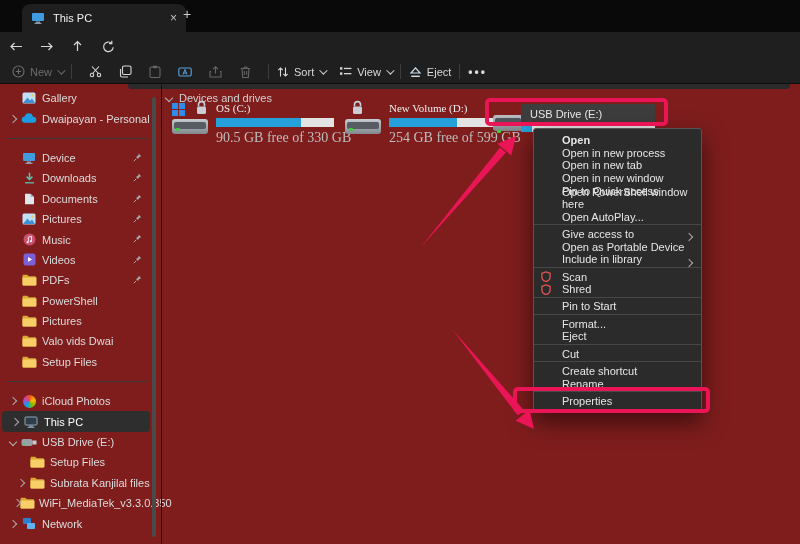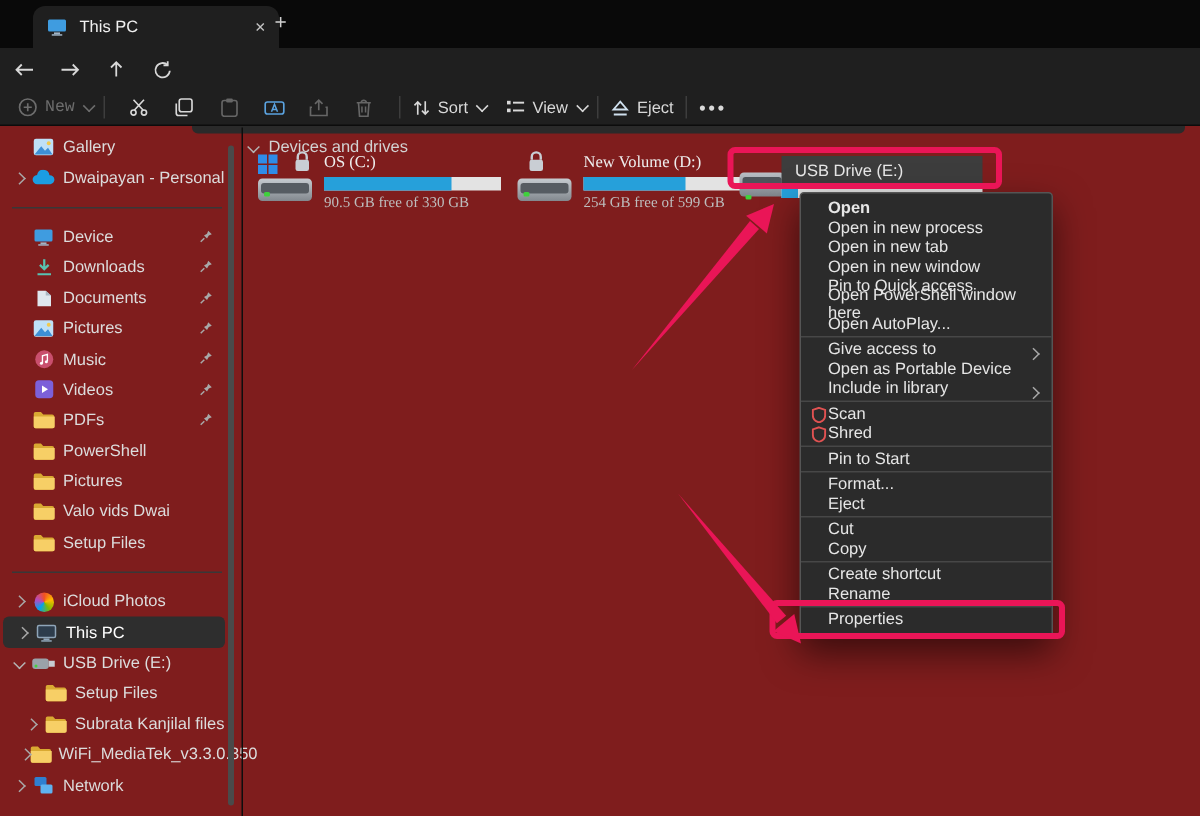--- a/index.html
+++ b/index.html
@@ -17,21 +17,21 @@
           display:flex;align-items:center;}
   .navbtn{width:31px;display:flex;justify-content:center;align-items:center;}
   .addr{position:absolute;left:128px;top:35px;width:662px;height:22px;background:#2a2a2a;
         border-radius:4px;display:flex;align-items:center;gap:9px;padding:0 10px;
         color:#e2e2e2;font-size:11px;box-sizing:border-box;}
   
   .toolbar{position:absolute;left:0;top:60px;width:800px;height:24px;background:#1f1f1f;
            border-bottom:1px solid #0c0c0c;display:flex;align-items:center;padding-left:12px;
            box-sizing:border-box;font-size:11px;color:#d9d9d9;}
   .tgroup{display:flex;align-items:center;gap:5px;}
-  .tgroup.dim{color:#6d6d6d;font-family:Liberation Mono, monospace;}
+  .tgroup.dim{color:#6d6d6d;}
   .ticon{width:30px;display:flex;justify-content:center;align-items:center;}
   .tsep{width:1px;height:15px;background:#3d3d3d;margin:0 8px;}
   .chev{display:inline-block;width:5px;height:5px;border-right:1.2px solid currentColor;
         border-bottom:1.2px solid currentColor;transform:rotate(45deg) translateY(-2px);}
   .chev-r{display:inline-block;width:5px;height:5px;border-right:1.2px solid #a9a9a9;
         border-bottom:1.2px solid #a9a9a9;transform:rotate(-45deg);}
   .more{letter-spacing:2px;font-weight:bold;font-size:12px;color:#d8d8d8;}
   
   .sidebar{position:absolute;left:0;top:85px;width:160px;height:459px;padding-top:3px;
            box-sizing:border-box;}
@@ -63,36 +63,36 @@
   .led{position:absolute;left:4px;bottom:4px;width:4px;height:3px;background:#3fd13c;
        border-radius:1px;z-index:2;}
   .winlogo{position:absolute;left:0;top:1px;width:13px;height:13px;display:grid;
            grid-template-columns:6px 6px;grid-template-rows:6px 6px;gap:1px;}
   .winlogo span{background:#2f8ce8;}
   .dlock{position:absolute;top:-2px;}
   .dinfo{padding-top:0;font-family:Liberation Serif, serif;}
   .dname{font-size:11px;color:#eee;line-height:13px;}
   .bar{width:118px;height:9px;background:#e3e3e3;margin:3px 0 3px 0;}
   .fill{height:100%;background:#26a0da;}
-  .free{font-size:10px;color:#bdbdbd;}
+  .free{font-size:14px;color:#bdbdbd;}
   
   .usbicon{position:absolute;left:331px;top:28px;width:34px;height:26px;}
   .usbbody{position:absolute;left:0;top:2px;width:30px;height:16px;border-radius:3px;
            background:linear-gradient(#b9bfc5,#7e848a);}
   .usbbody:after{content:"";position:absolute;left:2px;right:2px;top:3px;height:8px;
            background:#4e545a;border-radius:2px;}
   .usblabel{position:absolute;left:359px;top:19px;width:134px;height:20px;background:#3d3d3d;
             color:#e8e8e8;font-size:11px;display:flex;align-items:center;padding-left:9px;
             box-sizing:border-box;}
   .usbbar{position:absolute;left:359px;top:40px;width:134px;height:7px;background:#e3e3e3;}
   
   .ctxmenu{position:absolute;left:533px;top:128px;width:169px;background:#2b2b2b;
            border:1px solid #555;border-radius:3px;padding:4px 0;box-sizing:border-box;
            box-shadow:0 10px 24px rgba(0,0,0,.55);z-index:50;}
-  .mi{position:relative;height:12.8px;display:flex;align-items:center;padding-left:18px;
+  .mi{position:relative;height:12.8px;display:flex;align-items:flex-end;padding-left:28px;
       font-size:11px;color:#e6e6e6;}
   .mi.bold{font-weight:bold;}
   .mic{position:absolute;left:7px;top:1px;}
   .subchev{position:absolute;right:9px;top:3.5px;}
   .mdiv{height:1px;background:#474747;margin:1.7px 0;}
   
   .anno{position:absolute;border:4px solid #ea1557;border-radius:5px;box-sizing:border-box;
         z-index:100;pointer-events:none;}
   .anno-usb{left:485px;top:98px;width:183px;height:28px;}
   .anno-props{left:-21px;right:-9px;top:-7px;bottom:-6px;position:absolute;
@@ -649,23 +649,20 @@
     <div class="mi">
         <span>Format...</span>
       </div>
     <div class="mi">
         <span>Eject</span>
       </div>
     <div class="mdiv"></div>
     <div class="mi">
         <span>Cut</span>
       </div>
-    <div class="mi">
-        <span>Copy</span>
-      </div>
     <div class="mdiv"></div>
     <div class="mi">
         <span>Create shortcut</span>
       </div>
     <div class="mi">
         <span>Rename</span>
       </div>
     <div class="mdiv"></div>
     <div class="mi">
       <span>Properties</span>

